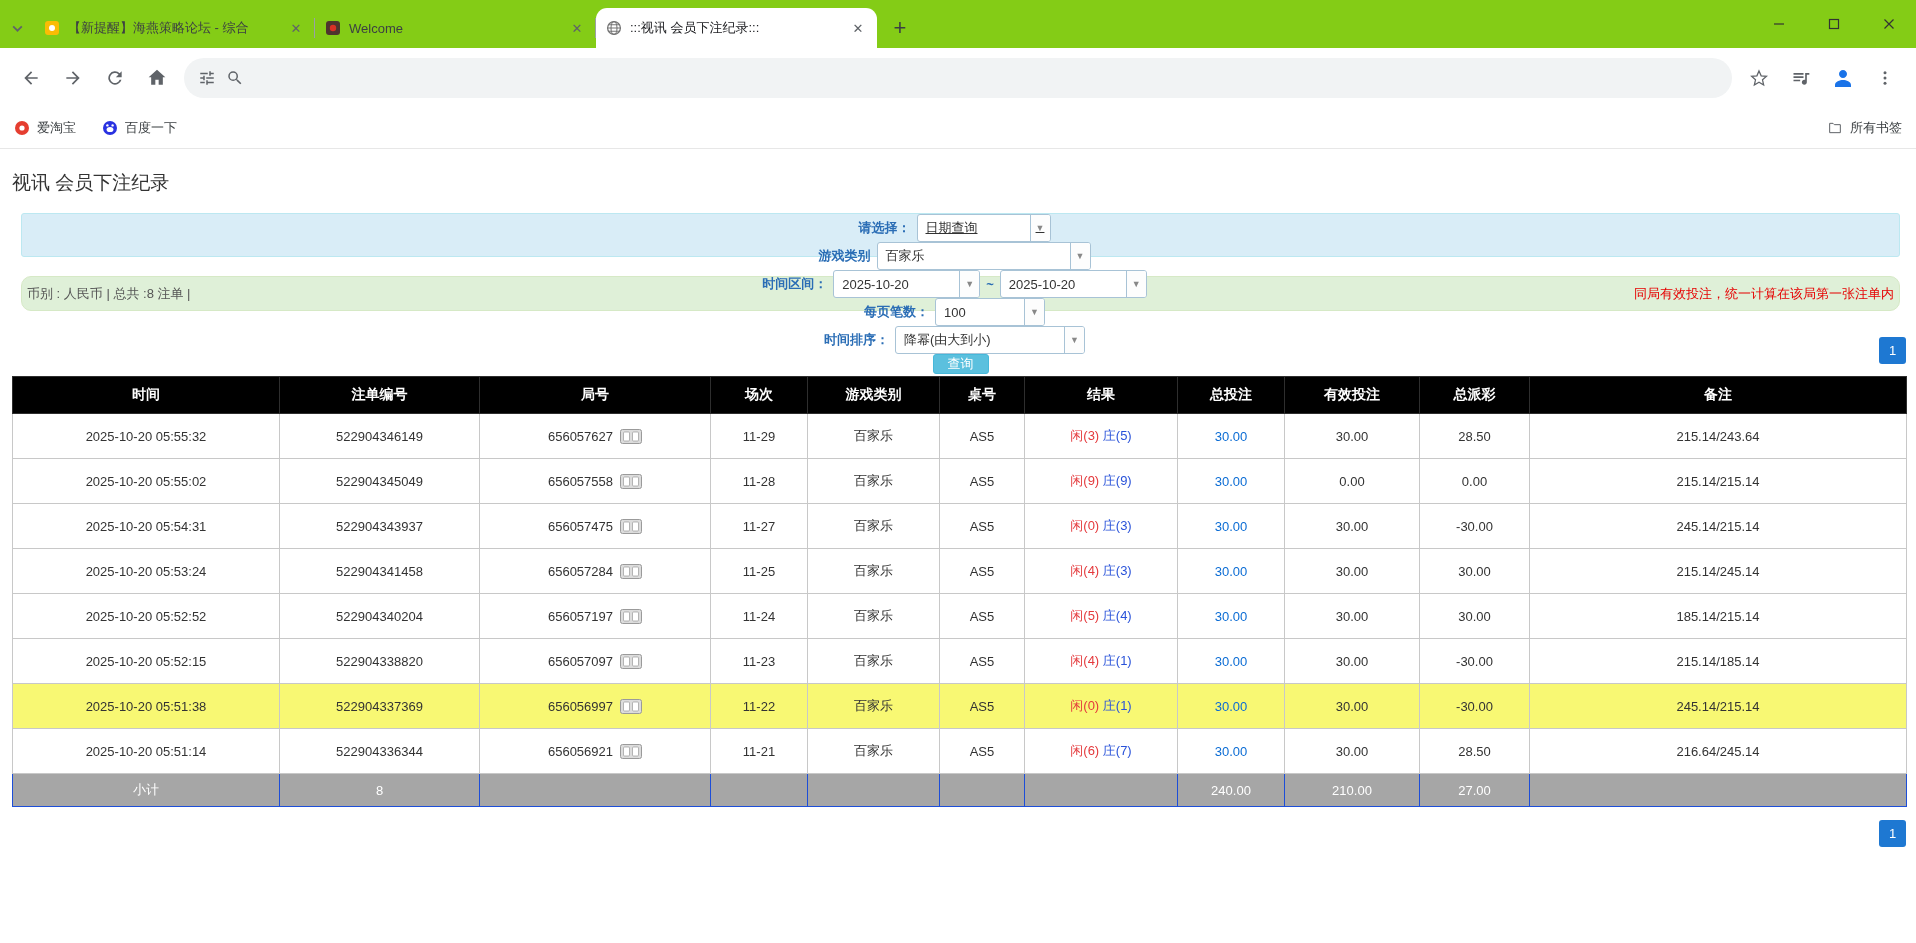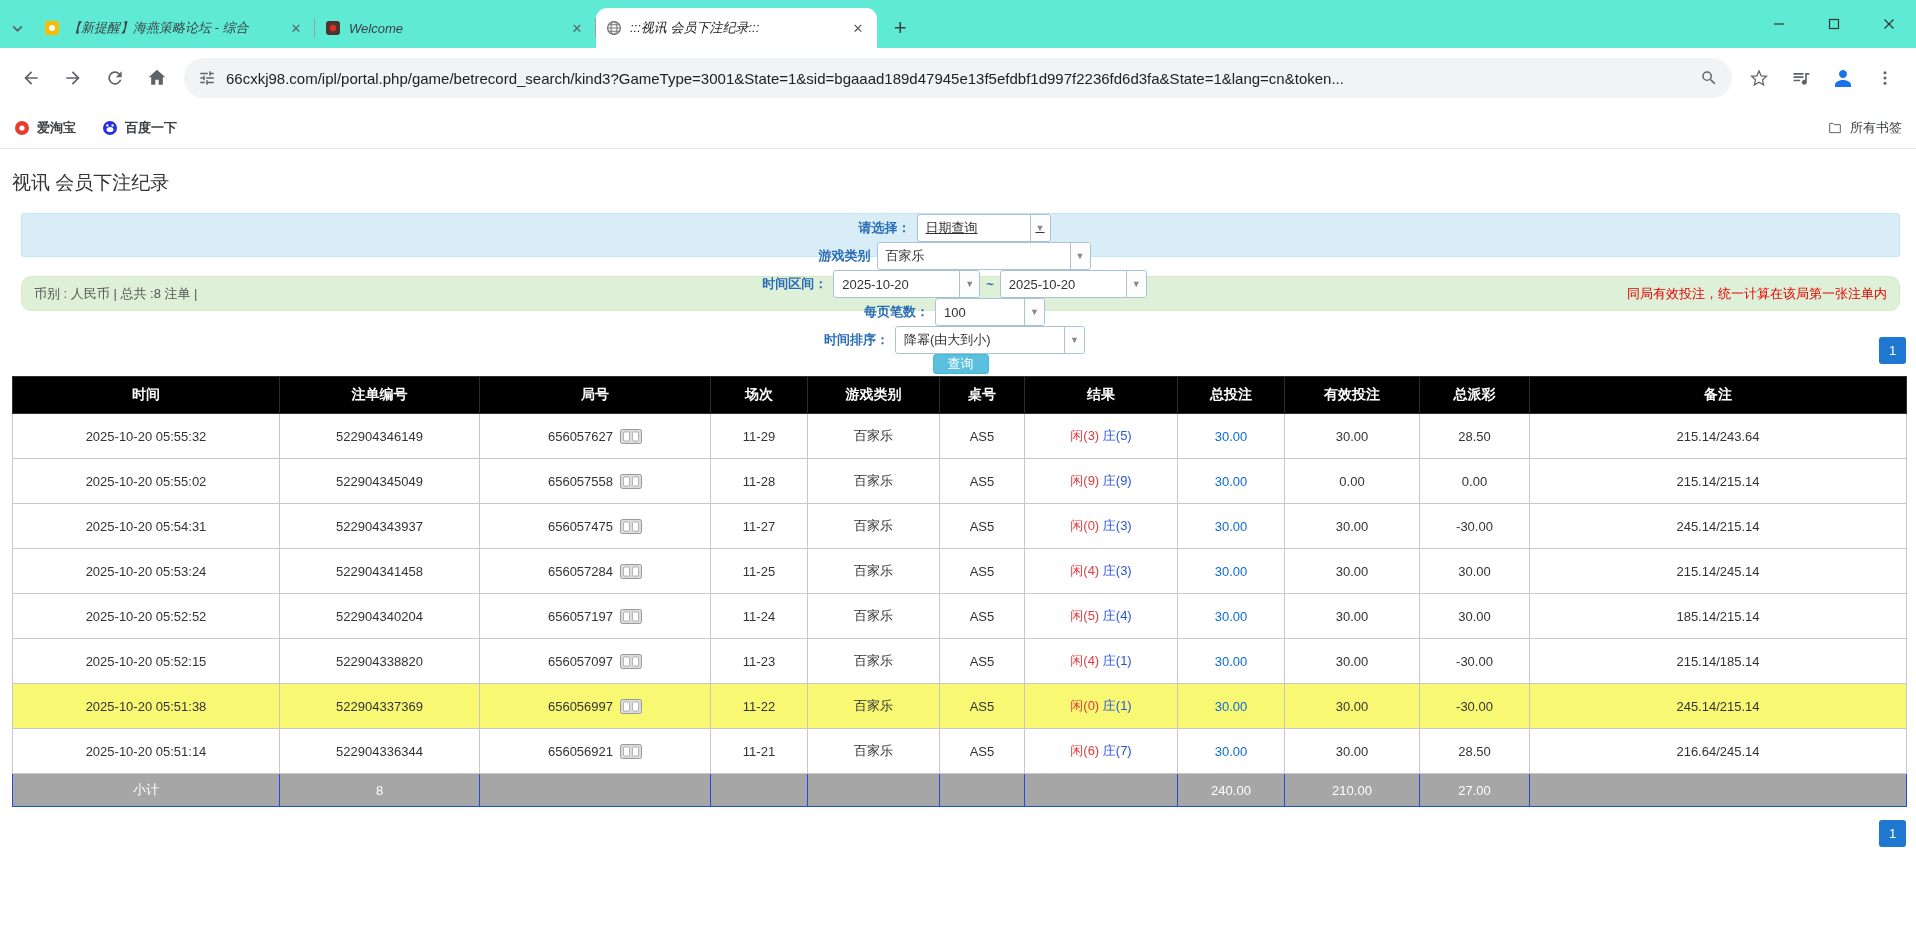--- a/index.html
+++ b/index.html
@@ -4,59 +4,59 @@
 <style>
   * { box-sizing: border-box; }
   html, body { margin: 0; padding: 0; }
   body {
     width: 1916px; height: 943px; overflow: hidden; background: #fff;
     font-family: "Liberation Sans", "DejaVu Sans", sans-serif;
     position: relative;
   }
 
   
-  .tabstrip { height: 48px; background: #5eead4; display: flex; align-items: flex-end; position: relative; font-style: italic; }
+  .tabstrip { height: 48px; background: #84cc16; display: flex; align-items: flex-end; position: relative; }
   .tab-search-btn { width: 34px; height: 40px; display: flex; align-items: center; justify-content: center; }
   .tab { width: 281px; height: 40px; display: flex; align-items: center; padding: 0 10px; gap: 8px; font-size: 13px; color: #3c4043; position: relative; cursor: default; }
   .tab.active { background: #fff; border-radius: 11px 11px 0 0; color: #202124; }
   .tab:not(.active)::after { content: ""; position: absolute; right: 0; top: 10px; height: 20px; width: 1px; background: #9aa0a6; }
   .tab .tab-title { flex: 1; white-space: nowrap; overflow: hidden; }
   .tab-close { width: 18px; height: 18px; border-radius: 50%; display: flex; align-items: center; justify-content: center; font-size: 13px; color: #5f6368; flex: none; }
   .fav { width: 16px; height: 16px; flex: none; display: flex; align-items: center; justify-content: center; }
   .new-tab-btn { width: 30px; height: 30px; margin: 0 0 5px 8px; display: flex; align-items: center; justify-content: center; font-size: 22px; color: #3c4043; border-radius: 50%; }
   .win-controls { position: absolute; right: 0; top: 0; height: 48px; display: flex; }
   .win-btn { width: 55px; height: 48px; display: flex; align-items: center; justify-content: center; color: #333; }
 
   .navbar { height: 60px; background: #fff; display: flex; align-items: center; padding: 0 12px; gap: 4px; }
   .nav-btn { width: 38px; height: 38px; border-radius: 50%; display: flex; align-items: center; justify-content: center; flex: none; }
   .omnibox { flex: 1; min-width: 0; height: 40px; background: #f1f3f4; border-radius: 20px; display: flex; align-items: center; padding: 0 14px; margin: 0 4px; gap: 10px; }
   .omnibox .url-text { flex: 1; font-size: 15px; color: #202124; white-space: nowrap; overflow: hidden; }
 
   .bookmarks-bar { height: 41px; background: #fff; display: flex; align-items: center; padding: 0 14px; gap: 26px; border-bottom: 1px solid #e7e7e7; font-size: 13px; color: #3c4043; }
-  .bm-item { display: flex; align-items: center; gap: 7px; cursor: default; font-weight: bold; }
+  .bm-item { display: flex; align-items: center; gap: 7px; cursor: default; }
   .bm-right { margin-left: auto; display: flex; align-items: center; gap: 7px; }
 
   
   .page-title { margin: 21px 0 0 12px; font-size: 19px; color: #333; }
 
   .filter-bar { margin: 17px 16px 0 21px; height: 44px; background: var(--filter-bg, #d9edf7);
     border: 1px solid var(--filter-border, #bce8f1); border-radius: 3px;
     display: flex; align-items: center; padding: 0 12px; font-size: 13px; flex-direction: column; }
   .fgroup { display: flex; align-items: center; gap: 6px; margin-right: 12px; }
   .flabel { color: var(--filter-label, #2a6db5); font-weight: bold; }
   .sel { height: 28px; background: #fff; border: 1px solid #a8c3d6; border-radius: 3px; display: flex; align-items: stretch; font-size: 13px; color: #333; cursor: default; }
   .sel .sel-val { flex: 1; padding: 0 8px; display: flex; align-items: center; white-space: nowrap; overflow: hidden; }
   .sel .sel-arr { width: 20px; border-left: 1px solid #a8c3d6; display: flex; align-items: center; justify-content: center; color: #888; font-size: 9px; background: #fdfdfd; border-radius: 0 2px 2px 0; }
   .w134 { width: 134px; text-decoration: underline; } .w214 { width: 214px; } .w147 { width: 147px; } .w110 { width: 110px; } .w190 { width: 190px; }
   .btn-search { height: 29px; padding: 0 14px; background: var(--button-cyan, #5bc0de); border: 1px solid var(--button-cyan-border, #46b8da);
     border-radius: 3px; color: #fff; font-size: 13px; cursor: pointer; }
 
   .summary-bar { margin: 19px 16px 0 21px; height: 35px; background: var(--summary-bg, #dff0d8);
     border: 1px solid var(--summary-border, #d6e9c6); border-radius: 10px;
-    display: flex; align-items: center; justify-content: space-between; padding: 0 12px; font-size: 13px; color: #555; }
+    display: flex; align-items: center; justify-content: space-between; padding: 0 5px; font-size: 13px; color: #555; }
   .summary-bar .notice-text { color: var(--notice-red, #e60000); }
 
   .pager { display: flex; justify-content: flex-end; margin: 26px 10px 0 0; }
   .pager.bottom { margin: 13px 10px 0 0; }
   .page-btn { min-width: 27px; height: 27px; padding: 0 6px; background: var(--accent-blue, #1e78d2); color: #fff;
     border-radius: 3px; display: flex; align-items: center; justify-content: center; font-size: 13px; cursor: pointer; }
 
   .bet-table { border-collapse: collapse; table-layout: fixed; width: 1894px; margin: 12px 0 0 12px; }
   .bet-table th { background: var(--header-bg, #000); color: #fff; font-size: 14px; font-weight: bold; height: 37px; border: 1px solid #2e2e2e; }
   .bet-table td { border: 1px solid #c8c8c8; height: 45px; text-align: center; font-size: 13px; color: #333; background: #fff; overflow: hidden; }
@@ -155,21 +155,20 @@
         <path d="M10 20v-6h4v6h5v-9h3L12 2 2 11h3v9z" fill="#5f6368"></path>
       </svg>
   </div>
 
   <div class="omnibox">
     <span style="display:flex;">
       <svg width="18" height="18" viewBox="0 0 24 24">
           <path d="M3 17v2h6v-2H3zM3 5v2h10V5H3zm10 16v-2h8v-2h-8v-2h-2v6h2zM7 9v2H3v2h4v2h2V9H7zm14 4v-2H11v2h10zm-6-4h2V7h4V5h-4V3h-2v6z" fill="#5f6368"></path>
         </svg>
     </span>
-    <span class="url-text">66cxkj98.com/ipl/portal.php/game/betrecord_search/kind3?GameType=3001&amp;State=1&amp;sid=bgaaad189d47945e13f5efdbf1d997f2236fd6d3fa&amp;State=1&amp;lang=cn&amp;token...</span>
     <span style="display:flex;">
       <svg width="18" height="18" viewBox="0 0 24 24">
           <path d="M15.5 14h-.79l-.28-.27A6.47 6.47 0 0 0 16 9.5 6.5 6.5 0 1 0 9.5 16c1.61 0 3.09-.59 4.23-1.57l.27.28v.79l5 4.99L20.49 19l-4.99-5zm-6 0A4.5 4.5 0 1 1 14 9.5 4.5 4.5 0 0 1 9.5 14z" fill="#5f6368"></path>
         </svg>
     </span>
   </div>
 
   <div class="nav-btn">
     <svg width="20" height="20" viewBox="0 0 24 24">
         <path d="M12 3.5l2.6 5.9 6.4.6-4.8 4.2 1.4 6.3-5.6-3.3-5.6 3.3 1.4-6.3L3.1 10l6.4-.6z" fill="none" stroke="#5f6368" stroke-width="1.5"></path>

